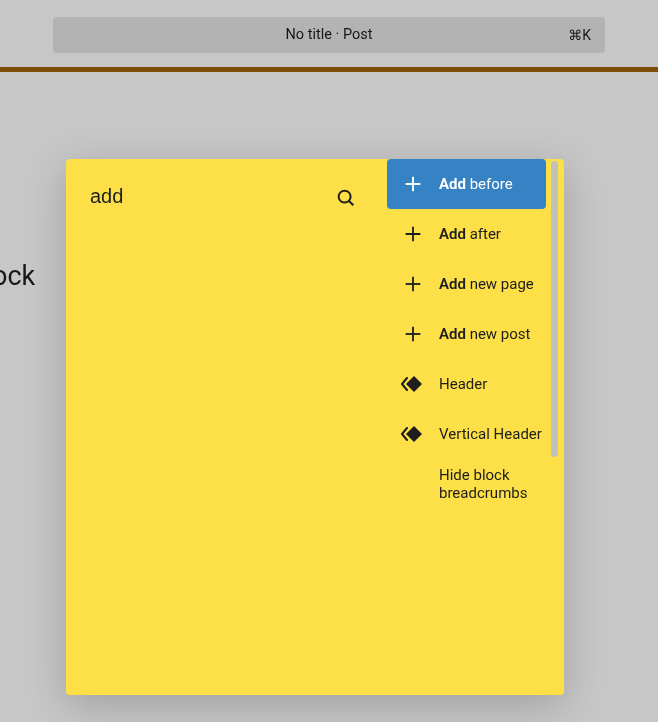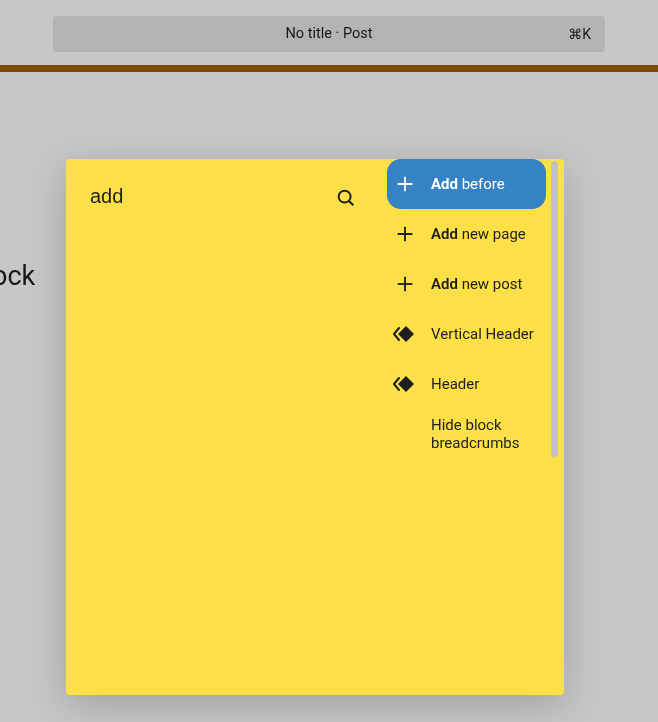--- a/index.html
+++ b/index.html
@@ -16,21 +16,21 @@
       inset: 0;
       background: #fff;
     }
     .header-strip {
       position: absolute;
       top: 0;
       left: 0;
       right: 0;
       height: 72px;
       background: #fff;
-      border-bottom: 7px solid #a16207;
+      border-bottom: 5px solid #a16207;
       display: flex;
       align-items: center;
       justify-content: center;
     }
     .search-pill {
       width: 552px;
       height: 36px;
       background: #e6e6e6;
       border-radius: 4px;
       display: flex;
@@ -105,22 +105,22 @@
       left: 8px;
       right: 18px;
       top: 0;
       bottom: 0;
       overflow: hidden;
     }
     .result-item {
       height: 50px;
       display: flex;
       align-items: center;
-      padding-left: 6px;
-      border-radius: 14px;
+      padding-left: 14px;
+      border-radius: 4px;
       font-size: 15px;
       color: #1e1e1e;
       cursor: pointer;
     }
     .result-item.selected {
       background: #3582c4;
       color: #fff;
     }
     .result-icon {
       width: 24px;
@@ -191,48 +191,57 @@
           </span>
           <span class="result-label"><b>Add</b> before</span>
         </div>
         <div class="result-item">
           <span class="result-icon">
             <svg width="22" height="22" viewBox="0 0 24 24" fill="none" stroke="#1e1e1e" stroke-width="2">
               <line x1="12" y1="4" x2="12" y2="20"></line>
               <line x1="4" y1="12" x2="20" y2="12"></line>
             </svg>
           </span>
+          <span class="result-label"><b>Add</b> after</span>
+        </div>
+        <div class="result-item">
+          <span class="result-icon">
+            <svg width="22" height="22" viewBox="0 0 24 24" fill="none" stroke="#1e1e1e" stroke-width="2">
+              <line x1="12" y1="4" x2="12" y2="20"></line>
+              <line x1="4" y1="12" x2="20" y2="12"></line>
+            </svg>
+          </span>
           <span class="result-label"><b>Add</b> new page</span>
         </div>
         <div class="result-item">
           <span class="result-icon">
             <svg width="22" height="22" viewBox="0 0 24 24" fill="none" stroke="#1e1e1e" stroke-width="2">
               <line x1="12" y1="4" x2="12" y2="20"></line>
               <line x1="4" y1="12" x2="20" y2="12"></line>
             </svg>
           </span>
           <span class="result-label"><b>Add</b> new post</span>
         </div>
         <div class="result-item">
           <span class="result-icon">
             <svg width="24" height="24" viewBox="0 0 24 24">
               <path d="M6 6 L1 12 L6 18" fill="none" stroke="#1e1e1e" stroke-width="2" stroke-linejoin="round" stroke-linecap="round"></path>
               <path d="M13 4 L21 12 L13 20 L5 12 Z" fill="#1e1e1e"></path>
             </svg>
           </span>
-          <span class="result-label"><b></b>Vertical Header</span>
+          <span class="result-label"><b></b>Header</span>
         </div>
         <div class="result-item">
           <span class="result-icon">
             <svg width="24" height="24" viewBox="0 0 24 24">
               <path d="M6 6 L1 12 L6 18" fill="none" stroke="#1e1e1e" stroke-width="2" stroke-linejoin="round" stroke-linecap="round"></path>
               <path d="M13 4 L21 12 L13 20 L5 12 Z" fill="#1e1e1e"></path>
             </svg>
           </span>
-          <span class="result-label"><b></b>Header</span>
+          <span class="result-label"><b></b>Vertical Header</span>
         </div>
         <div class="result-item no-icon">
           <span class="result-icon"></span>
           <span class="result-label"><b></b>Hide block breadcrumbs</span>
         </div>
       </div>
     <div class="scrollbar-track">
       <div class="scrollbar-thumb"></div>
     </div>
   </div>

